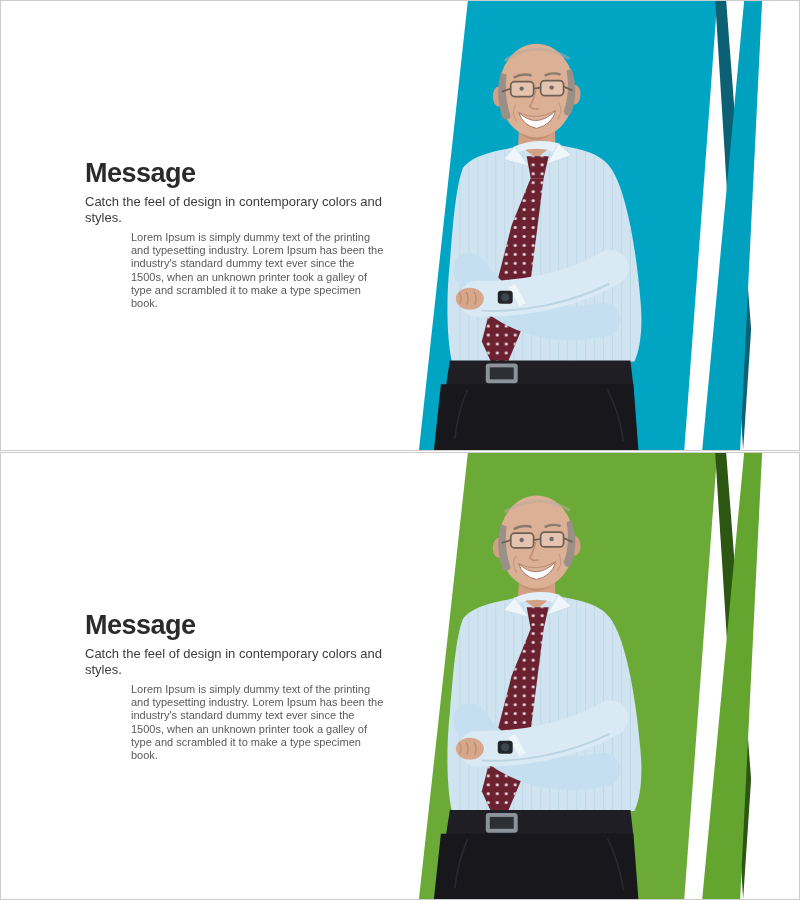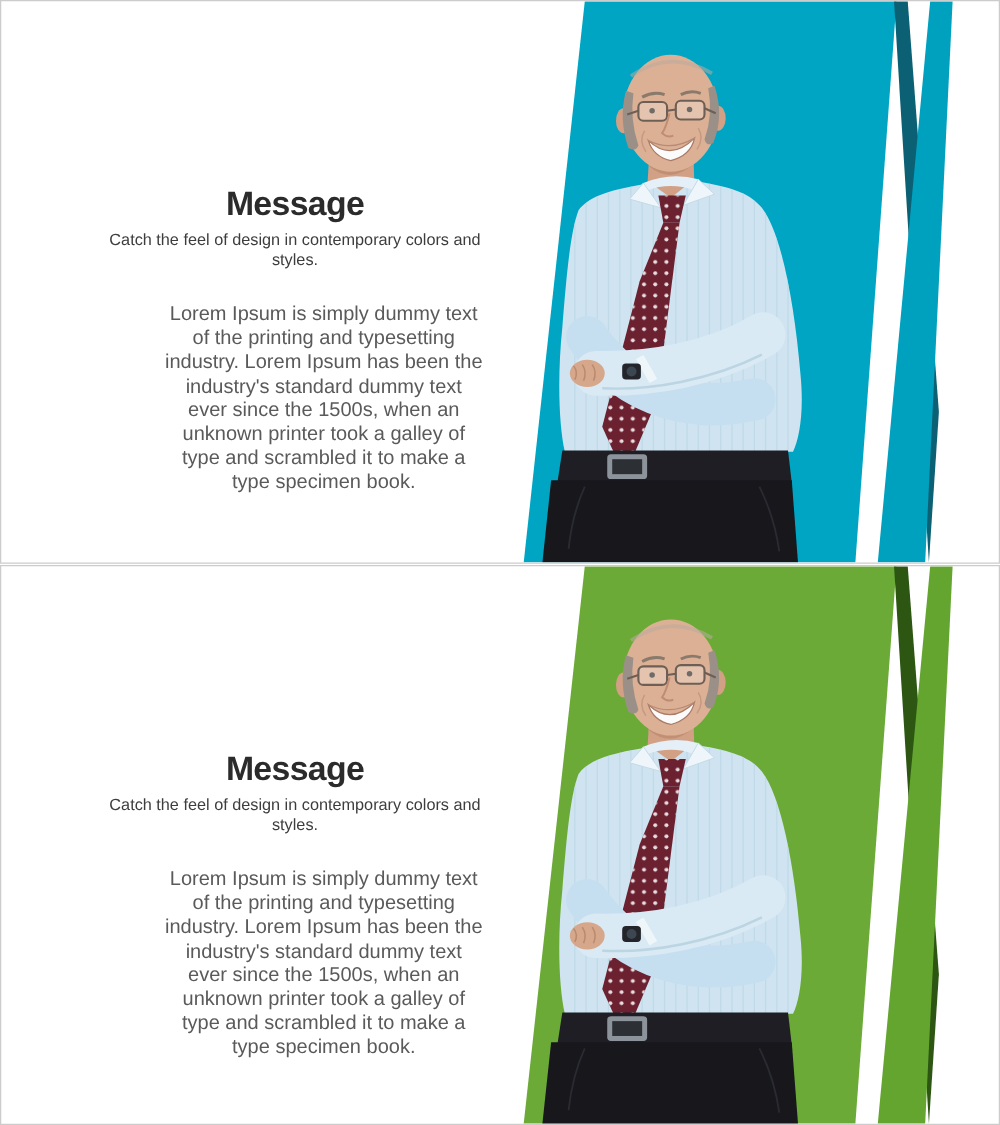--- a/index.html
+++ b/index.html
@@ -3,25 +3,25 @@
 <meta charset="utf-8">
 <style>
   html,body{margin:0;padding:0;background:#ffffff;}
   body{width:800px;height:900px;position:relative;overflow:hidden;
        font-family:"Liberation Sans","DejaVu Sans",sans-serif;}
   .slide{position:absolute;left:0;width:798px;background:#ffffff;
          border:1px solid #cccccc;overflow:hidden;}
   #slide-1{top:0;height:449px;}
   #slide-2{top:452px;height:446px;}
   .deco{position:absolute;top:0;left:0;width:100%;height:100%;}
-  .copy{position:absolute;left:84px;width:302px;top:148px;text-align:center;}
+  .copy{position:absolute;left:84px;width:302px;top:158px;text-align:left;}
   .heading{font-size:27px;font-weight:bold;color:#2b2b2b;letter-spacing:-0.5px;
            line-height:1.05;margin:0;}
   .subtitle{font-size:13px;color:#3d3d3d;line-height:1.22;margin:7px 0 0 0;}
-  .bodytext{font-size:16px;color:#5a5a5a;line-height:1.2;margin:26px 0 0 auto;
+  .bodytext{font-size:11px;color:#5a5a5a;line-height:1.2;margin:5px 0 0 auto;
             width:256px;}
 </style>
 </head>
 <body>
 
 <svg width="0" height="0" style="position:absolute" aria-hidden="true">
   <defs>
     <pattern id="tie-dots" width="9" height="9" patternUnits="userSpaceOnUse">
       <circle cx="2.5" cy="2.5" r="1.6" fill="#e8dce0"></circle>
     </pattern>

